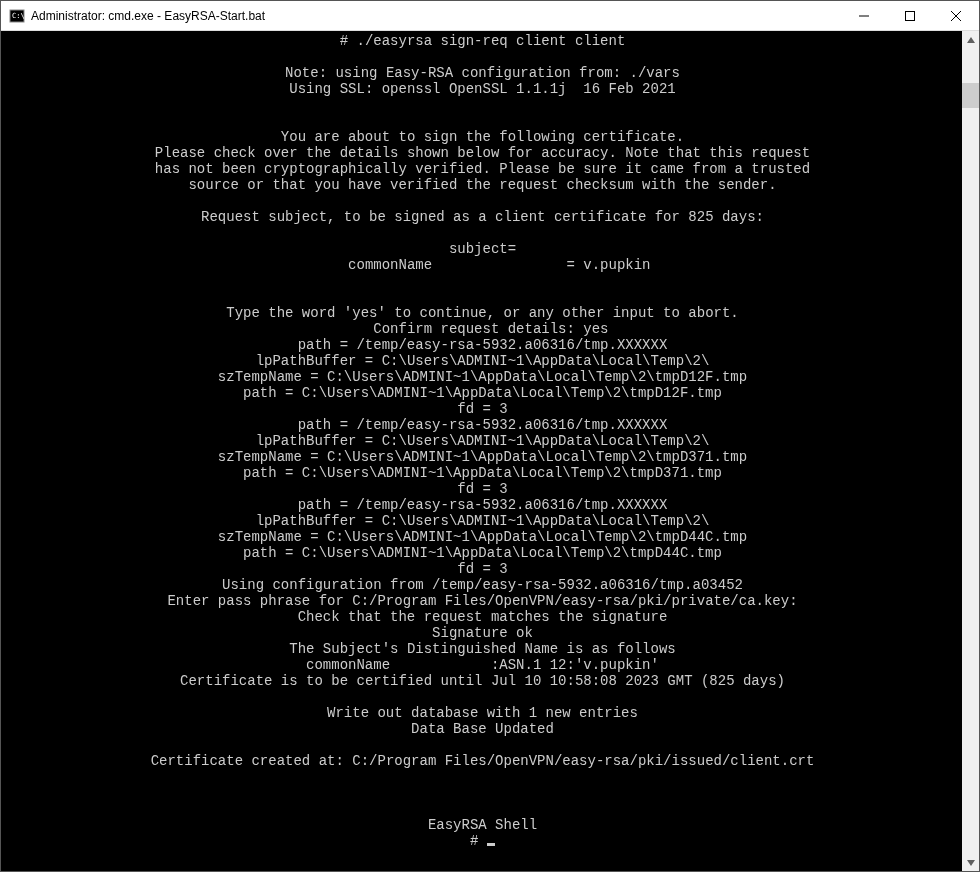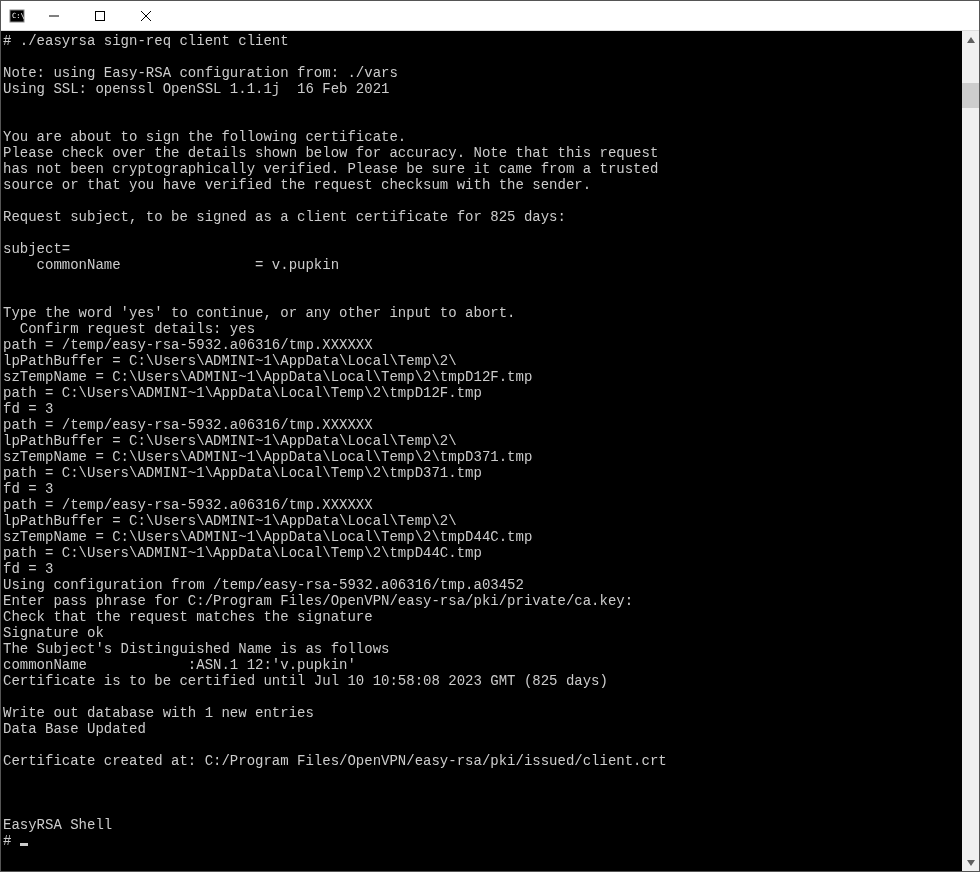--- a/index.html
+++ b/index.html
@@ -68,20 +68,21 @@
     .terminal {
       flex: 1;
       background: #000;
       color: #ccc;
       font-family: Consolas, "Courier New", monospace;
       font-size: 14px;
       line-height: 16px;
       padding: 2px 0 2px 2px;
       white-space: pre;
       overflow: hidden;
+      text-align: center;
     }
     .scrollbar {
       width: 17px;
       background: #f0f0f0;
       position: relative;
     }
     .scroll-btn {
       width: 17px;
       height: 17px;
       background: #f0f0f0;
@@ -127,20 +128,21 @@
 <body>
 
 <div class="window">
   <div class="titlebar">
     <span class="titlebar-icon">
       <svg width="16" height="16" viewBox="0 0 16 16">
         <rect x="1" y="2" width="14" height="12" fill="#000" stroke="#888" stroke-width="1"></rect>
         <text x="3" y="10" font-size="7" fill="#fff" font-family="monospace">C:\</text>
       </svg>
     </span>
+    <span class="titlebar-title">Administrator: cmd.exe - EasyRSA-Start.bat</span>
     <div class="window-controls">
       <div class="win-btn">
         <svg width="10" height="10" viewBox="0 0 10 10">
             <line x1="0" y1="5" x2="10" y2="5" stroke="#000" stroke-width="1"></line>
           </svg>
       </div>
       <div class="win-btn">
         <svg width="10" height="10" viewBox="0 0 10 10">
             <rect x="0.5" y="0.5" width="9" height="9" fill="none" stroke="#000" stroke-width="1"></rect>
           </svg>

